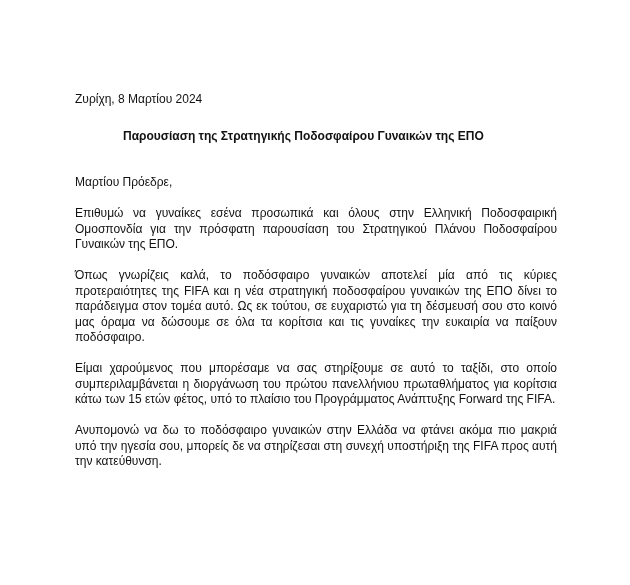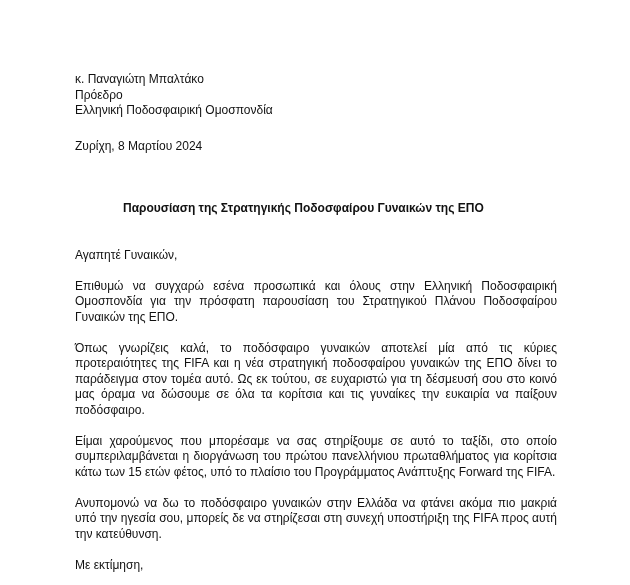--- a/index.html
+++ b/index.html
@@ -18,45 +18,39 @@
   .page {
     position: absolute;
     left: 75px;
     top: 72px;
     width: 482px;
     font-size: 12px;
     line-height: 15.5px;
   }
   .addr-line { display: block; white-space: nowrap; }
   .date { margin-top: 20px; }
-  .subject { margin-top: 47px; font-weight: bold; padding-left: 48px; }
+  .subject { margin-top: 21px; font-weight: bold; padding-left: 48px; }
   .salutation { margin-top: 31px; }
   .para {
     margin-top: 15.5px;
     text-align: justify;
     text-align-last: left;
   }
   .closing { margin-top: 15.5px; }
 </style>
 </head>
 <body>
 
 <div class="page">
-  <div>
-    <span class="addr-line">κ. Παναγιώτη Μπαλτάκο</span>
-    <span class="addr-line">Πρόεδρο</span>
-    <span class="addr-line">Ελληνική Ποδοσφαιρική Ομοσπονδία</span>
-  </div>
 
   <div class="date">Ζυρίχη, 8 Μαρτίου 2024</div>
 
   <div class="subject">Παρουσίαση της Στρατηγικής Ποδοσφαίρου Γυναικών της ΕΠΟ</div>
 
-  <div class="salutation">Αγαπητέ Γυναικών,</div>
+  <div class="salutation">Μαρτίου Πρόεδρε,</div>
 
-  <p class="para" style="margin-bottom:0">Επιθυμώ να συγχαρώ εσένα προσωπικά και όλους στην Ελληνική Ποδοσφαιρική Ομοσπονδία για την πρόσφατη παρουσίαση του Στρατηγικού Πλάνου Ποδοσφαίρου Γυναικών της ΕΠΟ.</p>
+  <p class="para" style="margin-bottom:0">Επιθυμώ να γυναίκες εσένα προσωπικά και όλους στην Ελληνική Ποδοσφαιρική Ομοσπονδία για την πρόσφατη παρουσίαση του Στρατηγικού Πλάνου Ποδοσφαίρου Γυναικών της ΕΠΟ.</p>
   <p class="para" style="margin-bottom:12px">Όπως γνωρίζεις καλά, το ποδόσφαιρο γυναικών αποτελεί μία από τις κύριες προτεραιότητες της FIFA και η νέα στρατηγική ποδοσφαίρου γυναικών της ΕΠΟ δίνει το παράδειγμα στον τομέα αυτό. Ως εκ τούτου, σε ευχαριστώ για τη δέσμευσή σου στο κοινό μας όραμα να δώσουμε σε όλα τα κορίτσια και τις γυναίκες την ευκαιρία να παίξουν ποδόσφαιρο.</p>
   <p class="para" style="margin-bottom:8px">Είμαι χαρούμενος που μπορέσαμε να σας στηρίξουμε σε αυτό το ταξίδι, στο οποίο συμπεριλαμβάνεται η διοργάνωση του πρώτου πανελλήνιου πρωταθλήματος για κορίτσια κάτω των 15 ετών φέτος, υπό το πλαίσιο του Προγράμματος Ανάπτυξης Forward της FIFA.</p>
   <p class="para" style="margin-bottom:12px">Ανυπομονώ να δω το ποδόσφαιρο γυναικών στην Ελλάδα να φτάνει ακόμα πιο μακριά υπό την ηγεσία σου, μπορείς δε να στηρίζεσαι στη συνεχή υποστήριξη της FIFA προς αυτή την κατεύθυνση.</p>
 
-  <div class="closing">Με εκτίμηση,</div>
 
 </div>
 
 </body></html>

